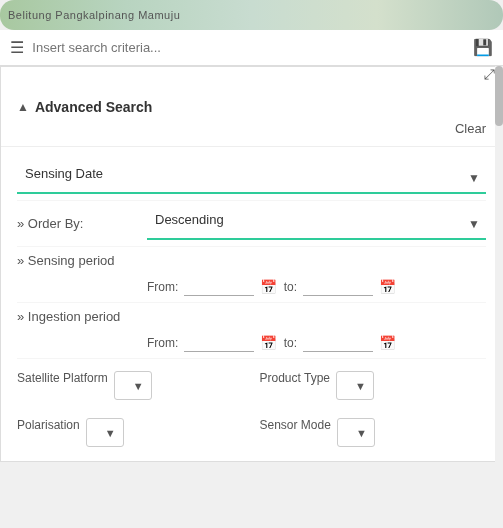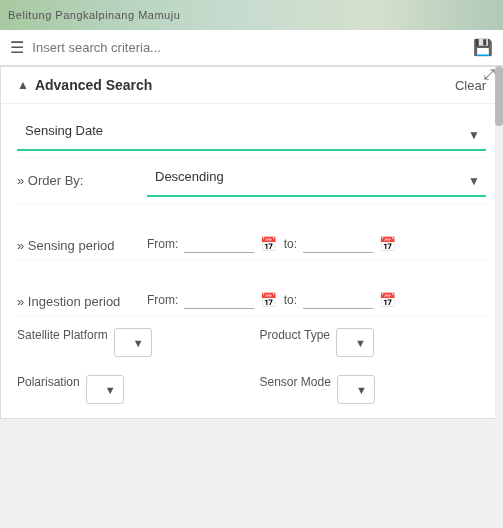--- a/index.html
+++ b/index.html
@@ -17,20 +17,21 @@
     .map-bar {
       width: 100%;
       height: 30px;
       background: linear-gradient(to right, #a8c8a0, #b8d4c0, #c8dcd0, #d4e0cc, #b0c8b8);
       display: flex;
       align-items: center;
       justify-content: space-between;
       padding: 0 8px;
       position: relative;
       overflow: hidden;
+      border-radius: 14px;
     }
     .map-bar-text {
       font-size: 11px;
       color: #555;
       letter-spacing: 0.5px;
     }
 
     
     .search-bar {
       background: #fff;
@@ -104,20 +105,21 @@
     .chevron-up {
       font-size: 12px;
       color: #555;
     }
     .clear-btn {
       color: #555;
       font-size: 13px;
       cursor: pointer;
       background: none;
       border: none;
+      margin-top: 44px;
     }
 
     
     .form-section {
       padding: 8px 16px;
     }
 
     .form-row {
       display: flex;
       align-items: center;
@@ -157,21 +159,21 @@
       top: 50%;
       transform: translateY(-50%);
       font-size: 12px;
       color: #555;
       pointer-events: none;
     }
 
     
     .period-row {
       display: flex;
-      align-items: flex-end;
+      align-items: flex-start;
       padding: 6px 0;
       border-bottom: 1px solid #f5f5f5;
     }
     .period-label {
       font-size: 13px;
       color: #555;
       min-width: 130px;
     }
     .period-label::before {
       content: '» ';

